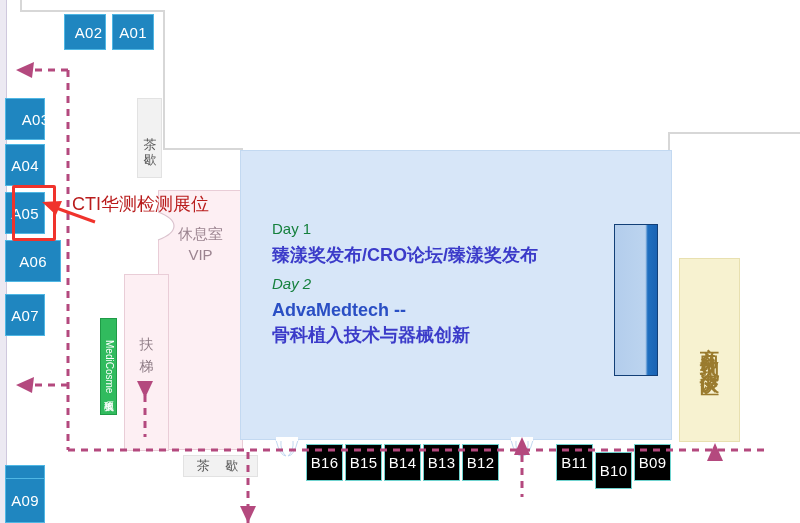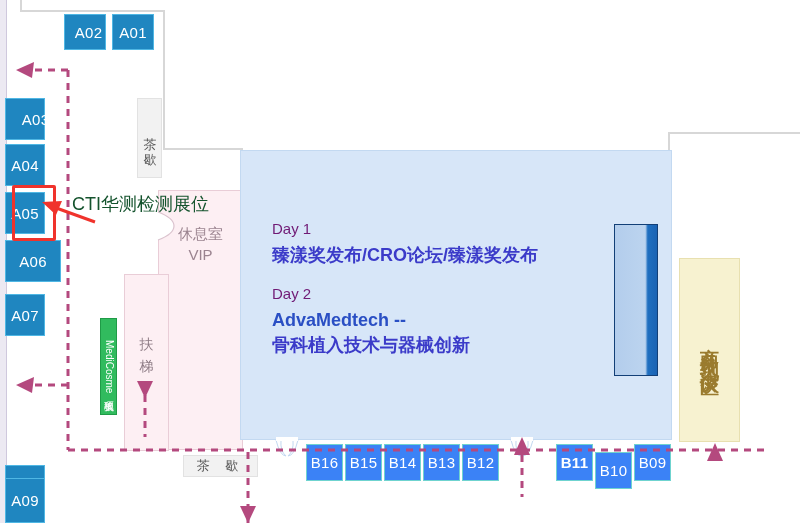--- a/index.html
+++ b/index.html
@@ -13,21 +13,21 @@
   
   .wall{background:#d7d7d7;}
   .wall-v{width:2px;}
   .wall-h{height:2px;}
   .edge-strip{background:#ece9f2;border-right:1px solid #cfc8dd;}
 
   
   .booth{display:flex;align-items:center;justify-content:center;
          color:#ffffff;font-size:15px;letter-spacing:.3px;}
   .booth-a{background:#1f86c0;border:1px solid #4fb7e4;}
-  .booth-b{background:#3b82f6;border:1px solid #6fd3cf;}
+  .booth-b{background:#000000;border:1px solid #6fd3cf;}
 
   
   .room-pink{background:#fdeff3;border:1px solid #e9cdd7;}
   .room-grey{background:#f2f2f2;border:1px solid #e2e2e2;
              display:flex;align-items:center;justify-content:center;
              color:#555;font-size:13px;}
   .room-grey.vert{writing-mode:vertical-rl;letter-spacing:6px;}
   .room-grey.horiz{letter-spacing:6px;}
   .room-yellow{background:#f7f2d0;border:1px solid #e8e0b0;
                display:flex;align-items:center;justify-content:center;}
@@ -43,27 +43,27 @@
   .green-banner{background:#31bb5e;border:1px solid #1f9b47;
                 display:flex;align-items:center;justify-content:center;}
   .green-banner span{writing-mode:vertical-rl;color:#ffffff;
                      font-size:10px;letter-spacing:0px;white-space:nowrap;}
 
   
   .hall{background:#d7e6f8;border:1px solid #c3d9f1;}
   .hall-stage{background:linear-gradient(to right,#b3cdec 0%,#bcd4ef 72%,#1f6fc0 78%,#1a63b4 100%);
               border:1px solid #123f77;}
   .hall-text{position:absolute;}
-  .day-head{color:#701a75;font-size:15px;margin-bottom:6px;}
+  .day-head{color:#15803d;font-size:15px;margin-bottom:6px;}
   .day-body{color:#3b3bc9;font-size:18px;font-weight:700;line-height:25px;}
   .day-body.en{color:#2a4fc4;}
 
   
   .callout-box{border:3px solid #f0332c;background:transparent;border-radius:2px;}
-  .callout-text{position:absolute;color:#14532d;font-size:18px;
+  .callout-text{position:absolute;color:#b91c1c;font-size:18px;
                 font-weight:500;white-space:nowrap;}
 
   
   svg.overlay{position:absolute;left:0;top:0;width:800px;height:523px;
               pointer-events:none;}
 </style>
 </head>
 <body>
 
 <div id="plan">
@@ -103,21 +103,21 @@
 
   <div class="abs room-grey horiz" style="left:183px;top:455px;width:75px;height:22px;">
     <span>茶 歇</span>
   </div>
 
   <div class="abs hall" style="left:240px;top:150px;width:432px;height:290px;">
 
     <div class="hall-text" style="left:31px;top:69px;">
       <div class="day-head">Day 1</div>
       <div class="day-body">臻漾奖发布/CRO论坛/臻漾奖发布</div>
-      <div class="day-head" style="margin-top:17px;">Day 2</div>
+      <div class="day-head" style="margin-top:7px;font-style:italic;">Day 2</div>
       <div class="day-body en">AdvaMedtech --</div>
       <div class="day-body">骨科植入技术与器械创新</div>
     </div>
 
     <div class="abs hall-stage" style="left:373px;top:73px;width:44px;height:152px;"></div>
   </div>
 
   <div class="abs room-yellow" style="left:679px;top:258px;width:61px;height:184px;">
     <span class="yellow-label">商务约见洽谈区</span>
   </div>
@@ -159,21 +159,21 @@
   </div>
   <div class="abs booth booth-b" style="left:384px;top:444px;width:37px;height:37px;">
     <span>B14</span>
   </div>
   <div class="abs booth booth-b" style="left:423px;top:444px;width:37px;height:37px;">
     <span>B13</span>
   </div>
   <div class="abs booth booth-b" style="left:462px;top:444px;width:37px;height:37px;text-align:right;">
     <span>B12</span>
   </div>
-  <div class="abs booth booth-b" style="left:556px;top:444px;width:37px;height:37px;font-weight:bold;">
+  <div class="abs booth booth-b" style="left:556px;top:444px;width:37px;height:37px;">
     <span>B11</span>
   </div>
   <div class="abs booth booth-b" style="left:595px;top:452px;width:37px;height:37px;">
     <span>B10</span>
   </div>
   <div class="abs booth booth-b" style="left:634px;top:444px;width:37px;height:37px;">
     <span>B09</span>
   </div>
 
   <svg class="overlay" viewBox="0 0 800 523" xmlns="http://www.w3.org/2000/svg">

